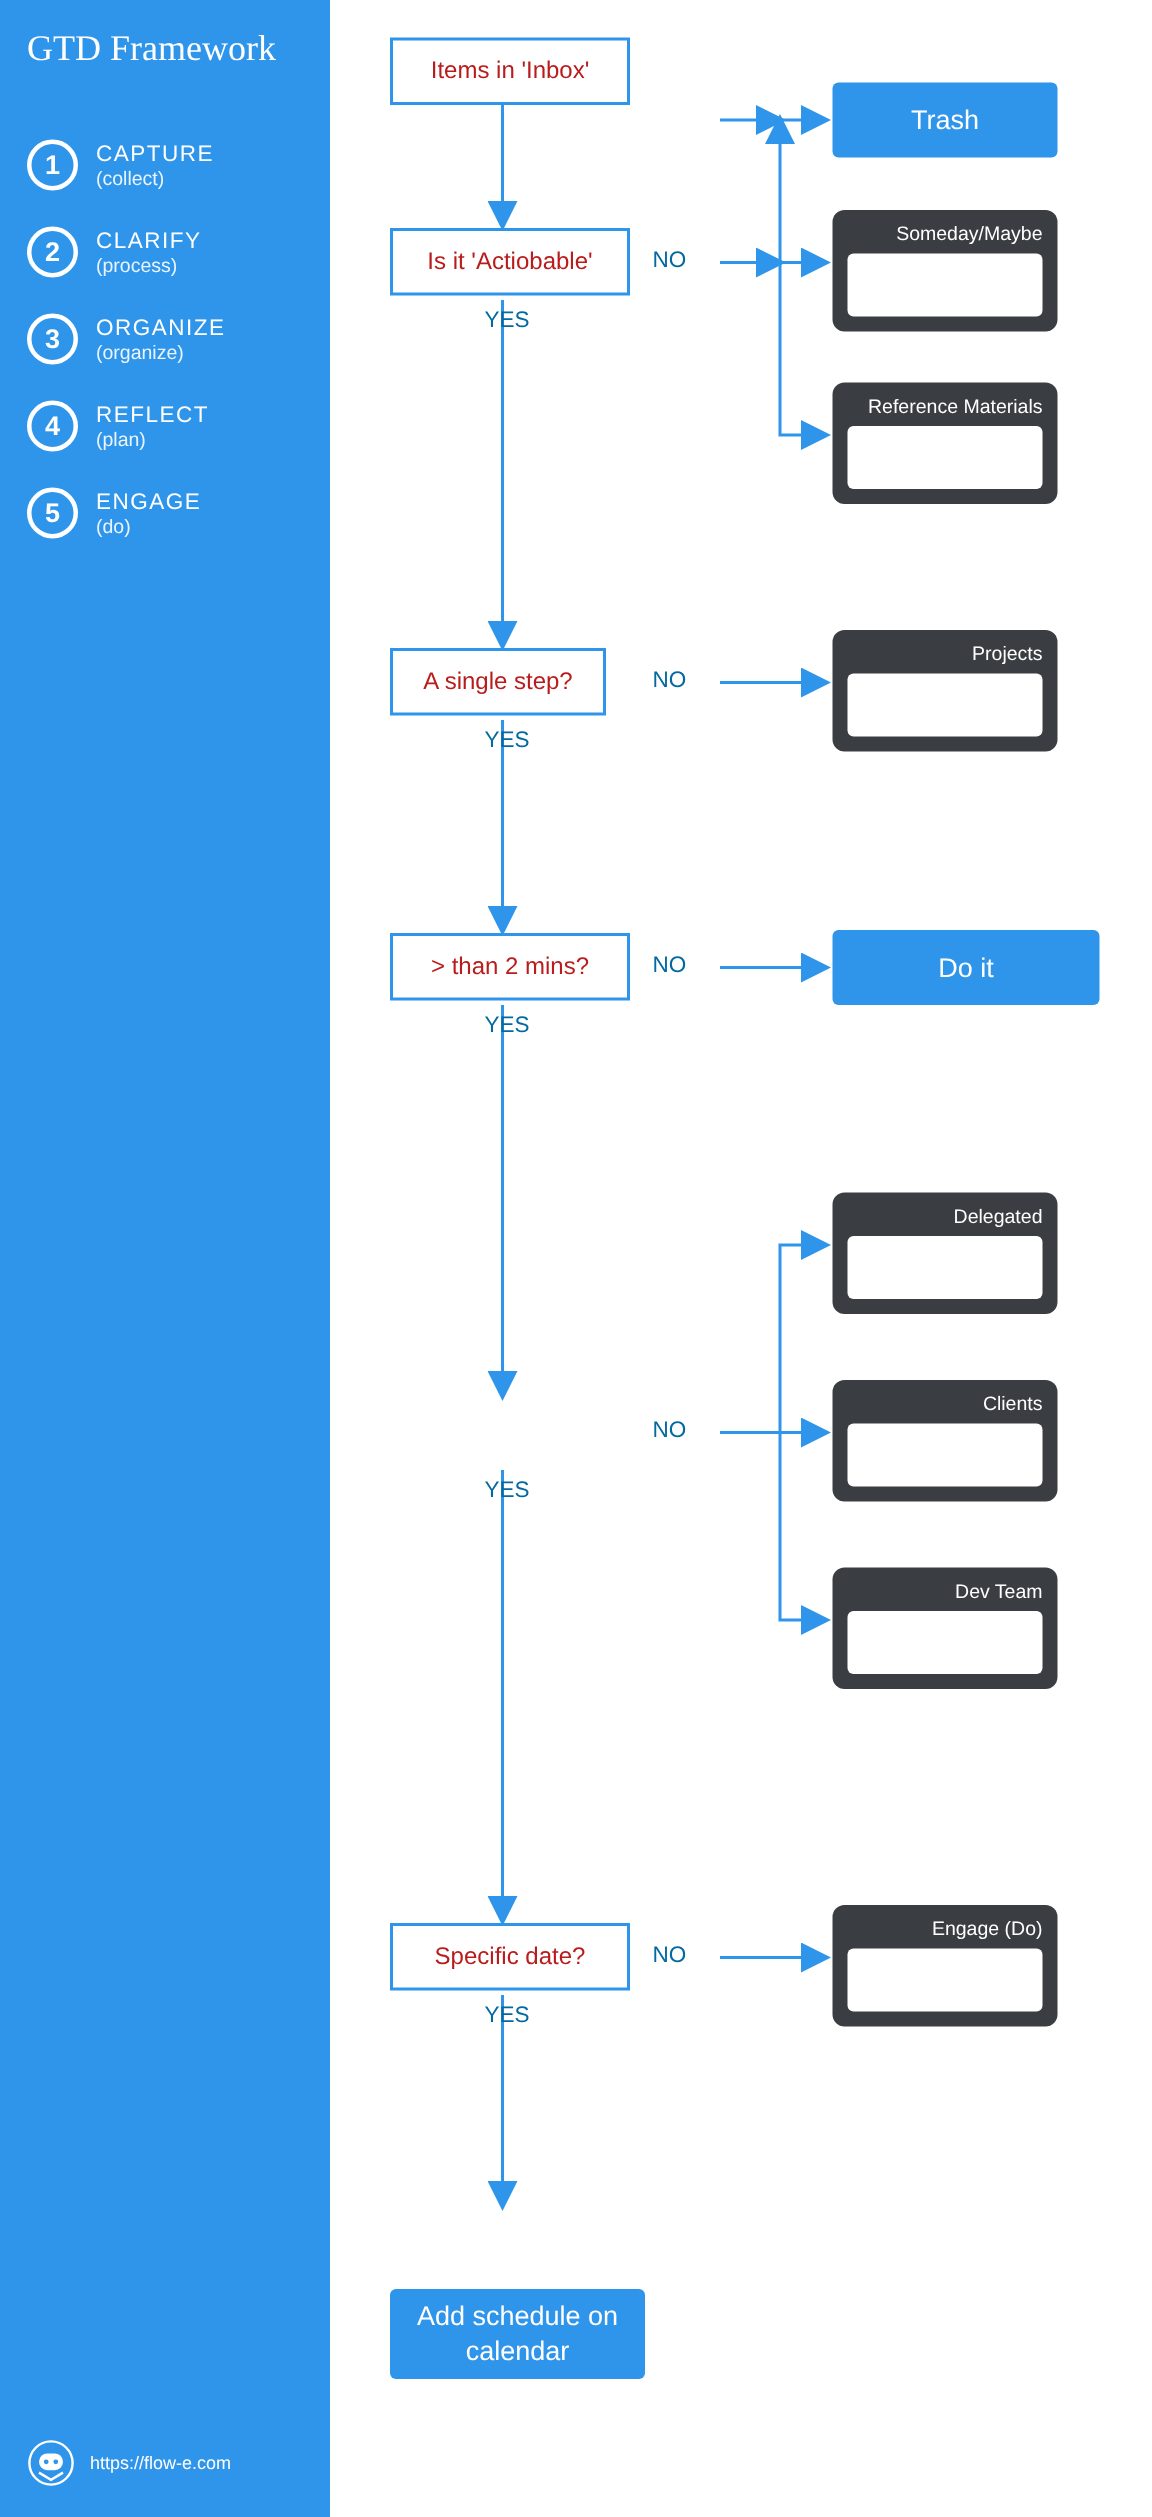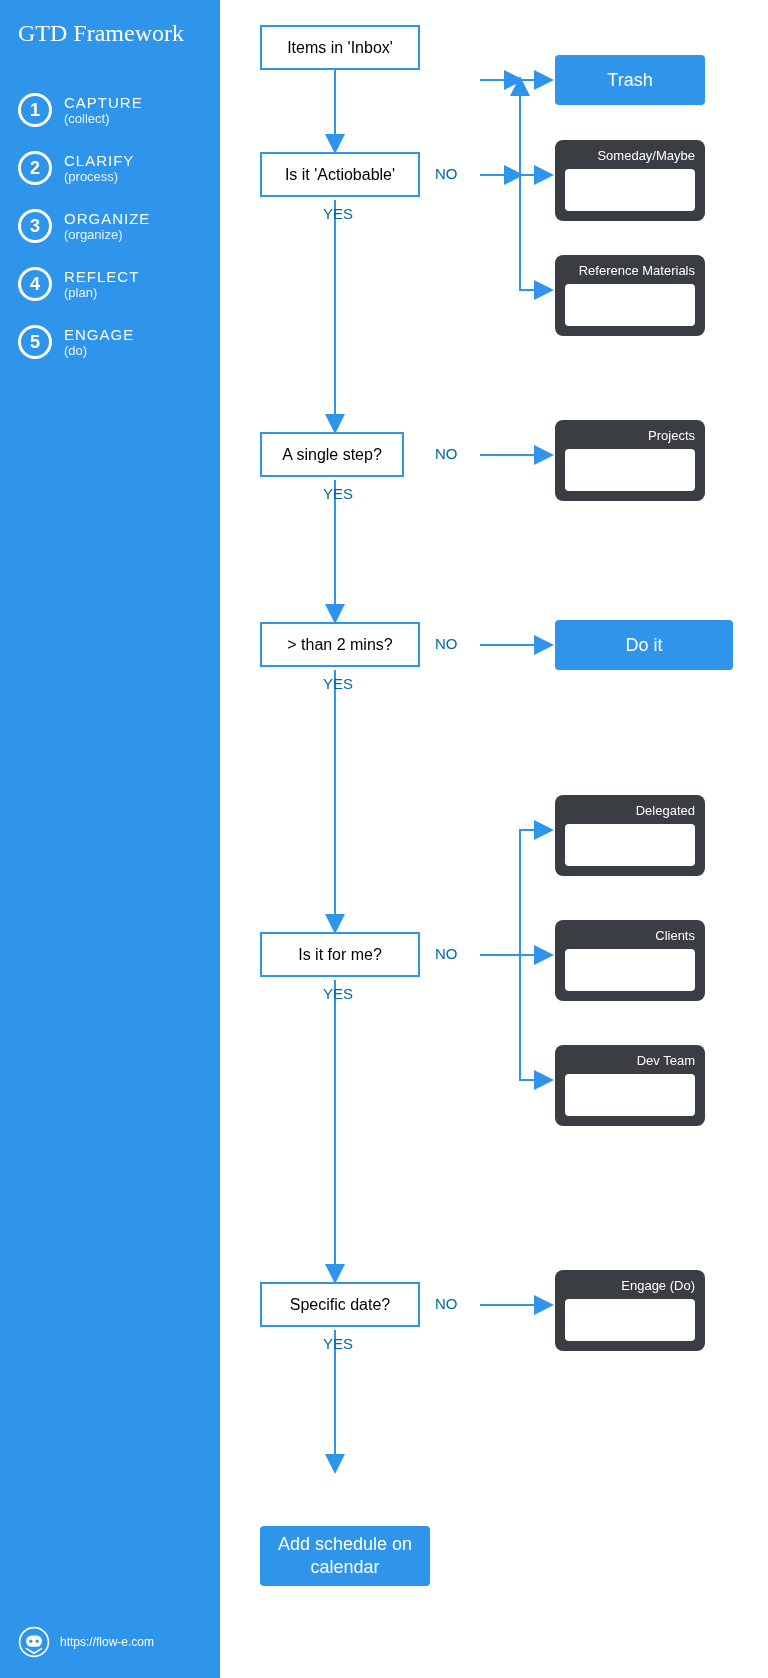--- a/index.html
+++ b/index.html
@@ -8,21 +8,21 @@
 .sidebar{width:220px;background:#2e95eb;color:#fff;padding:20px 18px;flex-shrink:0}
 .sidebar h1{font-size:24px;font-weight:400;margin-bottom:46px;font-family:Georgia,serif}
 .step-row{display:flex;align-items:center;margin-bottom:24px;gap:12px}
 .num{width:34px;height:34px;border:3px solid #fff;border-radius:50%;display:flex;align-items:center;justify-content:center;font-weight:bold;font-size:18px;flex-shrink:0}
 .step-text .title{font-size:15px;letter-spacing:1px;font-weight:400}
 .step-text .sub{font-size:13px;opacity:.9}
 .footer{position:absolute;bottom:20px;left:18px;display:flex;align-items:center;gap:10px;color:#fff}
 .footer-icon{width:32px;height:32px}
 .footer a{color:#fff;text-decoration:none;font-size:12px}
 .canvas{flex:1;position:relative;background:#fff}
-.box{position:absolute;border:2px solid #2e95eb;background:#fff;color:#000000;padding:10px 14px;font-size:16px;text-align:center;display:flex;align-items:center;justify-content:center}
+.box{position:absolute;border:2px solid #2e95eb;background:#fff;color:#b91c1c;padding:10px 14px;font-size:16px;text-align:center;display:flex;align-items:center;justify-content:center}
 .box.filled{background:#2e95eb;color:#fff;border:none;font-size:18px;border-radius:4px}
 .card{position:absolute;background:#3a3e42;border-radius:8px;padding:8px 10px 10px;color:#fff;width:150px}
 .card .label{font-size:13px;text-align:right;margin-bottom:6px}
 .card .body{background:#fff;border-radius:4px;height:42px}
 .yn{position:absolute;color:#0369a1;font-size:15px;font-weight:400}
 svg.flow{position:absolute;left:0;top:0;pointer-events:none}
 </style>
 </head>
 <body>
 
@@ -105,21 +105,20 @@
         <line x1="260" y1="955" x2="330" y2="955"></line>
         <path d="M300 955 L300 1080 L330 1080"></path>
         <line x1="260" y1="1305" x2="330" y2="1305"></line>
       </g>
     </svg>
 
     <div class="box" style="left:40px;top:25px;width:160px;height:45px">Items in 'Inbox'</div>
     <div class="box" style="left:40px;top:152px;width:160px;height:45px">Is it 'Actiobable'</div>
     <div class="box" style="left:40px;top:432px;width:144px;height:45px">A single step?</div>
     <div class="box" style="left:40px;top:622px;width:160px;height:45px">&gt; than 2 mins?</div>
-    <div class="box" style="left:40px;top:932px;width:160px;height:45px">Is it for me?</div>
     <div class="box" style="left:40px;top:1282px;width:160px;height:45px">Specific date?</div>
 
     <div class="box filled" style="left:335px;top:55px;width:150px;height:50px">Trash</div>
     <div class="box filled" style="left:335px;top:620px;width:178px;height:50px">Do it</div>
     <div class="box filled" style="left:40px;top:1526px;width:170px;height:60px;line-height:1.3">Add schedule on calendar</div>
 
     <div class="card" style="left:335px;top:140px">
         <div class="label">Someday/Maybe</div>
         <div class="body"></div>
       </div>

